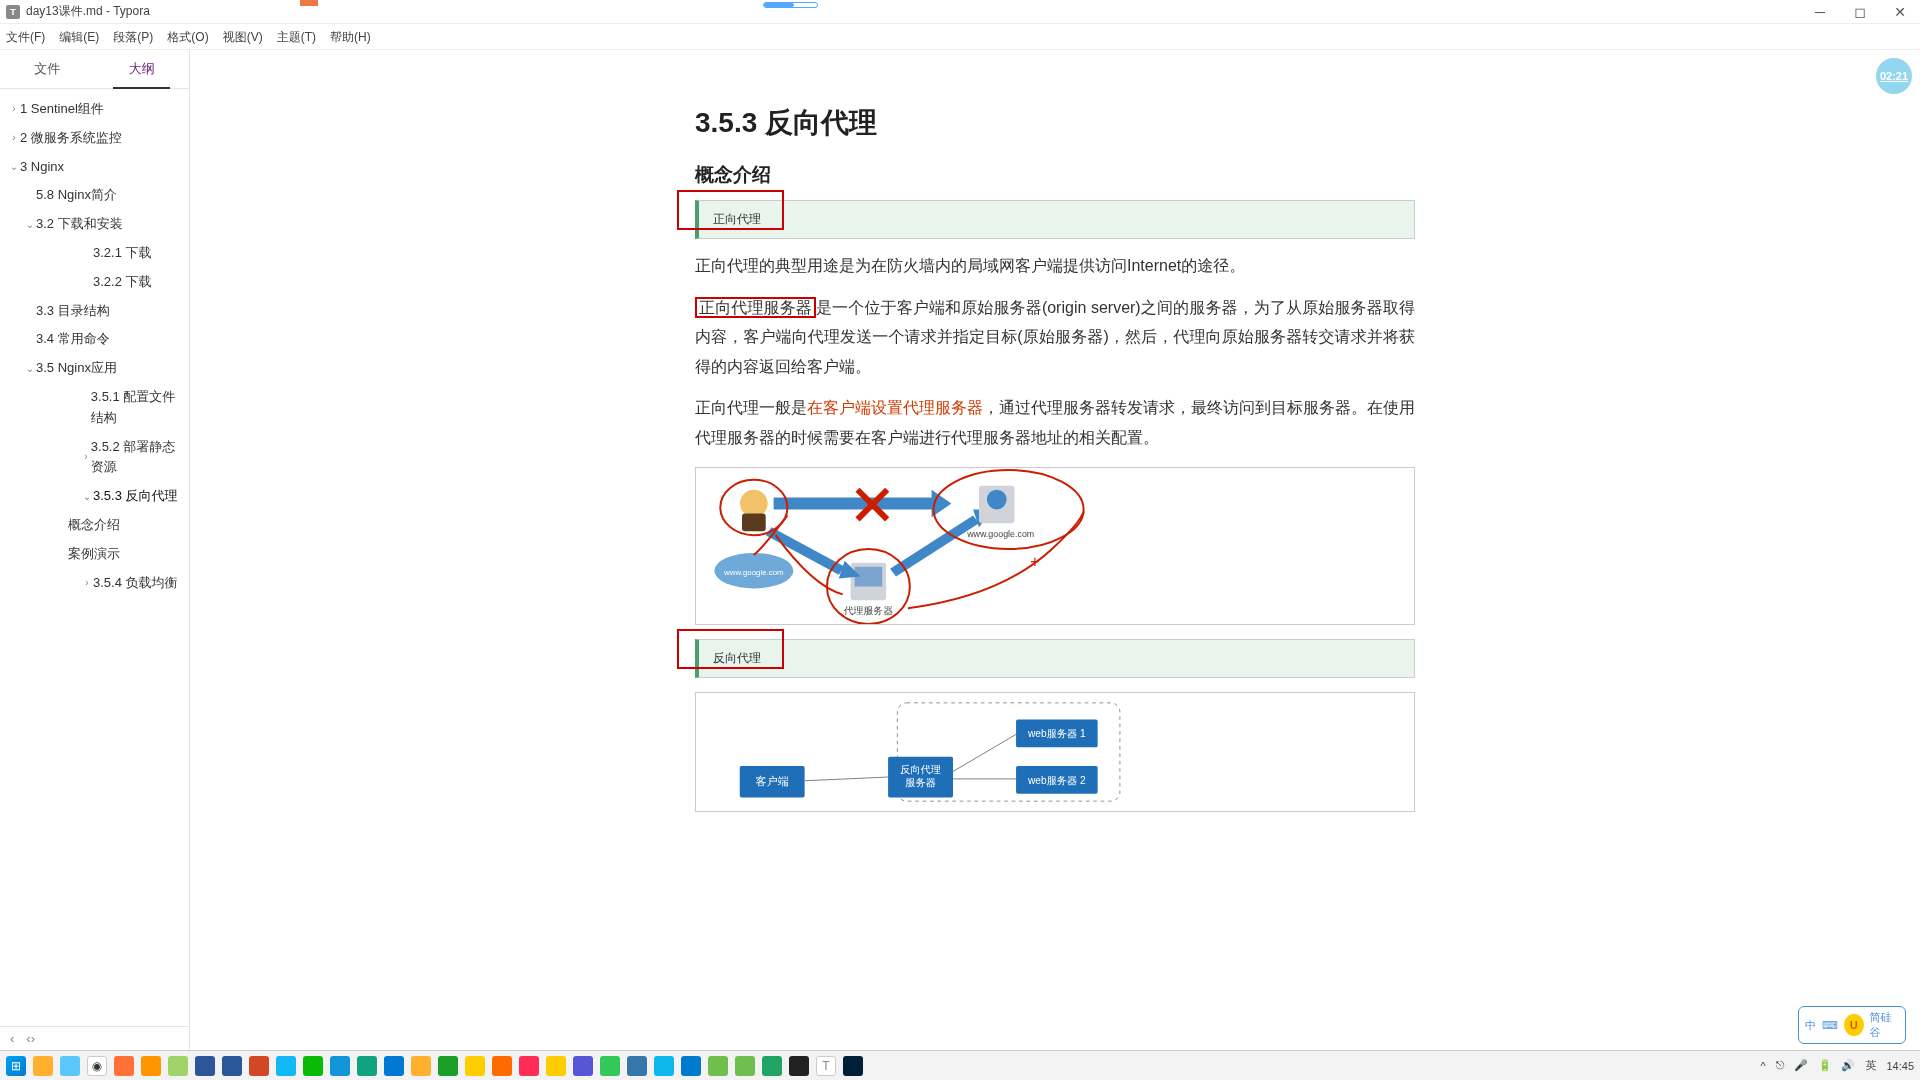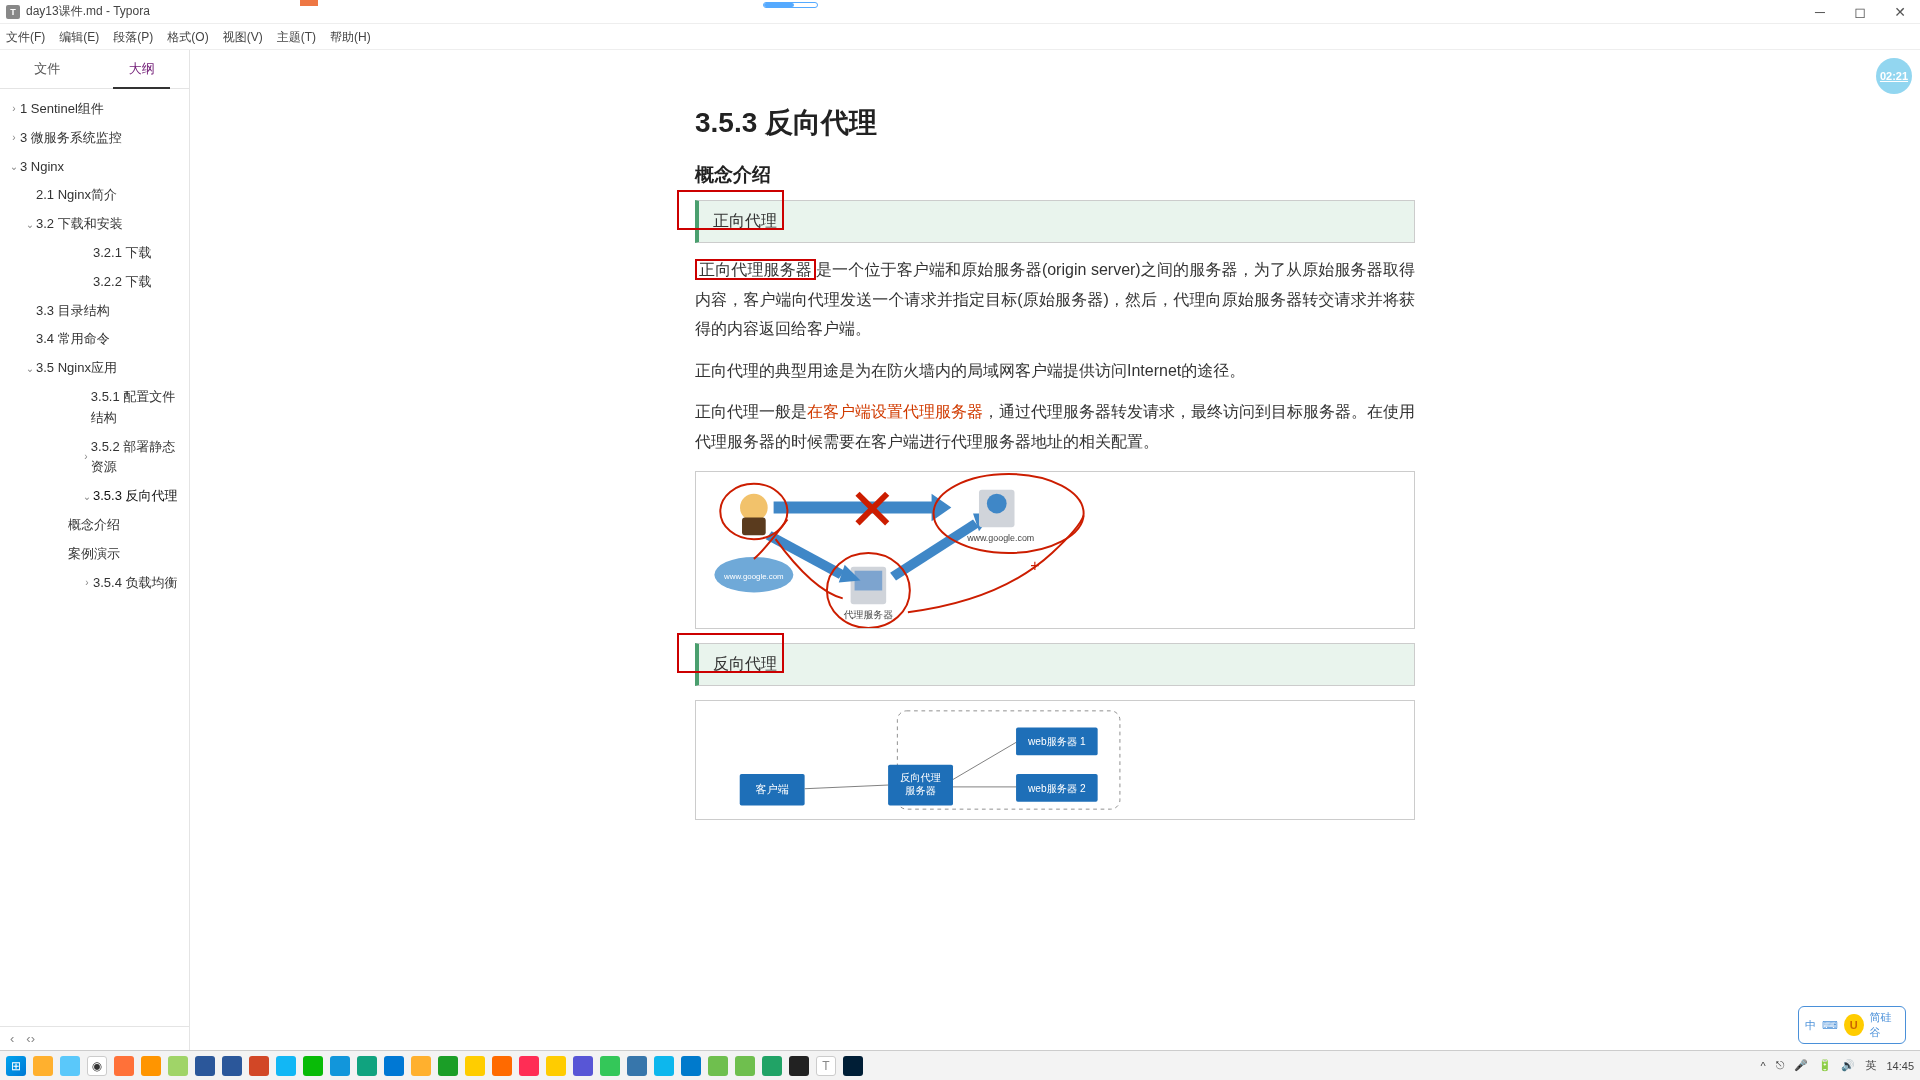--- a/index.html
+++ b/index.html
@@ -36,21 +36,21 @@
 .outline .current { color: #111; }
 
 .side-footer { height: 24px; border-top: 1px solid #e4e4e4; display: flex; align-items: center; gap: 12px; padding: 0 10px; color: #888; }
 
 .editor { flex: 1; overflow: auto; position: relative; }
 .editor-inner { max-width: 720px; margin: 0 auto; padding: 30px 0 60px 0; }
 
 .h3 { font-size: 28px; font-weight: 700; color: #222; margin: 24px 0 14px 0; }
 .h4 { font-size: 19px; font-weight: 700; color: #222; margin: 20px 0 12px 0; }
 
-.quote-box { border: 1px solid #ccc; background: #e9f4ed; padding: 10px 14px; margin: 10px 0; border-left: 4px solid #4a9f6e; position: relative; font-size: 16px; }
+.quote-box { border: 1px solid #ccc; background: #e9f4ed; padding: 10px 14px; margin: 10px 0; border-left: 4px solid #4a9f6e; position: relative; font-size: 12px; }
 .red-frame-a { position: absolute; left: -22px; top: -11px; width: 107px; height: 40px; border: 2px solid #cc0000; }
 
 .para { font-size: 16px; line-height: 1.85; color: #333; margin: 12px 0; text-align: justify; }
 .para .box-inline { border: 2px solid #cc0000; padding: 0 2px; }
 .para .red-bold { color: #d13b00; font-weight: 400; }
 
 .diagram { border: 1px solid #ccc; margin: 14px 0; padding: 0; background: #fff; height: 158px; }
 .diagram svg { width: 100%; height: 100%; }
 .diagram2 { border: 1px solid #ccc; margin: 14px 0; padding: 8px; background: #fff; height: 120px; overflow: hidden; }
 .diagram2 svg { width: 100%; height: 100%; }
@@ -107,29 +107,29 @@
         <div class="side-tab">文件</div>
         <div class="side-tab active">大纲</div>
       </div>
       <div class="outline" id="outline-tree">
           <div class="row lv1">
             <span class="caret">›</span>
             <span>1 Sentinel组件</span>
           </div>
           <div class="row lv1">
             <span class="caret">›</span>
-            <span>3 微服务系统监控</span>
+            <span>2 微服务系统监控</span>
           </div>
           <div class="row lv1">
             <span class="caret">⌄</span>
             <span>3 Nginx</span>
           </div>
           <div class="row lv2">
             <span class="caret"></span>
-            <span>2.1 Nginx简介</span>
+            <span>5.8 Nginx简介</span>
           </div>
           <div class="row lv2">
             <span class="caret">⌄</span>
             <span>3.2 下载和安装</span>
           </div>
           <div class="row lv3">
             <span class="caret"></span>
             <span>3.2.1 下载</span>
           </div>
           <div class="row lv3">
@@ -183,25 +183,25 @@
       <div class="timestamp-badge">02:21</div>
       <div class="editor-inner">
         <div class="h3">3.5.3 反向代理</div>
         <div class="h4">概念介绍</div>
 
         <div class="quote-box">
           <span>正向代理</span>
           <div class="red-frame-a"></div>
         </div>
 
+        <div class="para">正向代理的典型用途是为在防火墙内的局域网客户端提供访问Internet的途径。</div>
+
         <div class="para">
           <span class="box-inline">正向代理服务器</span><span>是一个位于客户端和原始服务器(origin server)之间的服务器，为了从原始服务器取得内容，客户端向代理发送一个请求并指定目标(原始服务器)，然后，代理向原始服务器转交请求并将获得的内容返回给客户端。</span>
         </div>
-
-        <div class="para">正向代理的典型用途是为在防火墙内的局域网客户端提供访问Internet的途径。</div>
 
         <div class="para">
           <span>正向代理一般是</span><span class="red-bold">在客户端设置代理服务器</span><span>，通过代理服务器转发请求，最终访问到目标服务器。在使用代理服务器的时候需要在客户端进行代理服务器地址的相关配置。</span>
         </div>
 
         <div class="diagram">
           <svg viewBox="0 0 710 158">
 
             <polygon points="70,30 230,30 230,22 250,36 230,50 230,42 70,42" fill="#3f87c7"></polygon>
 

